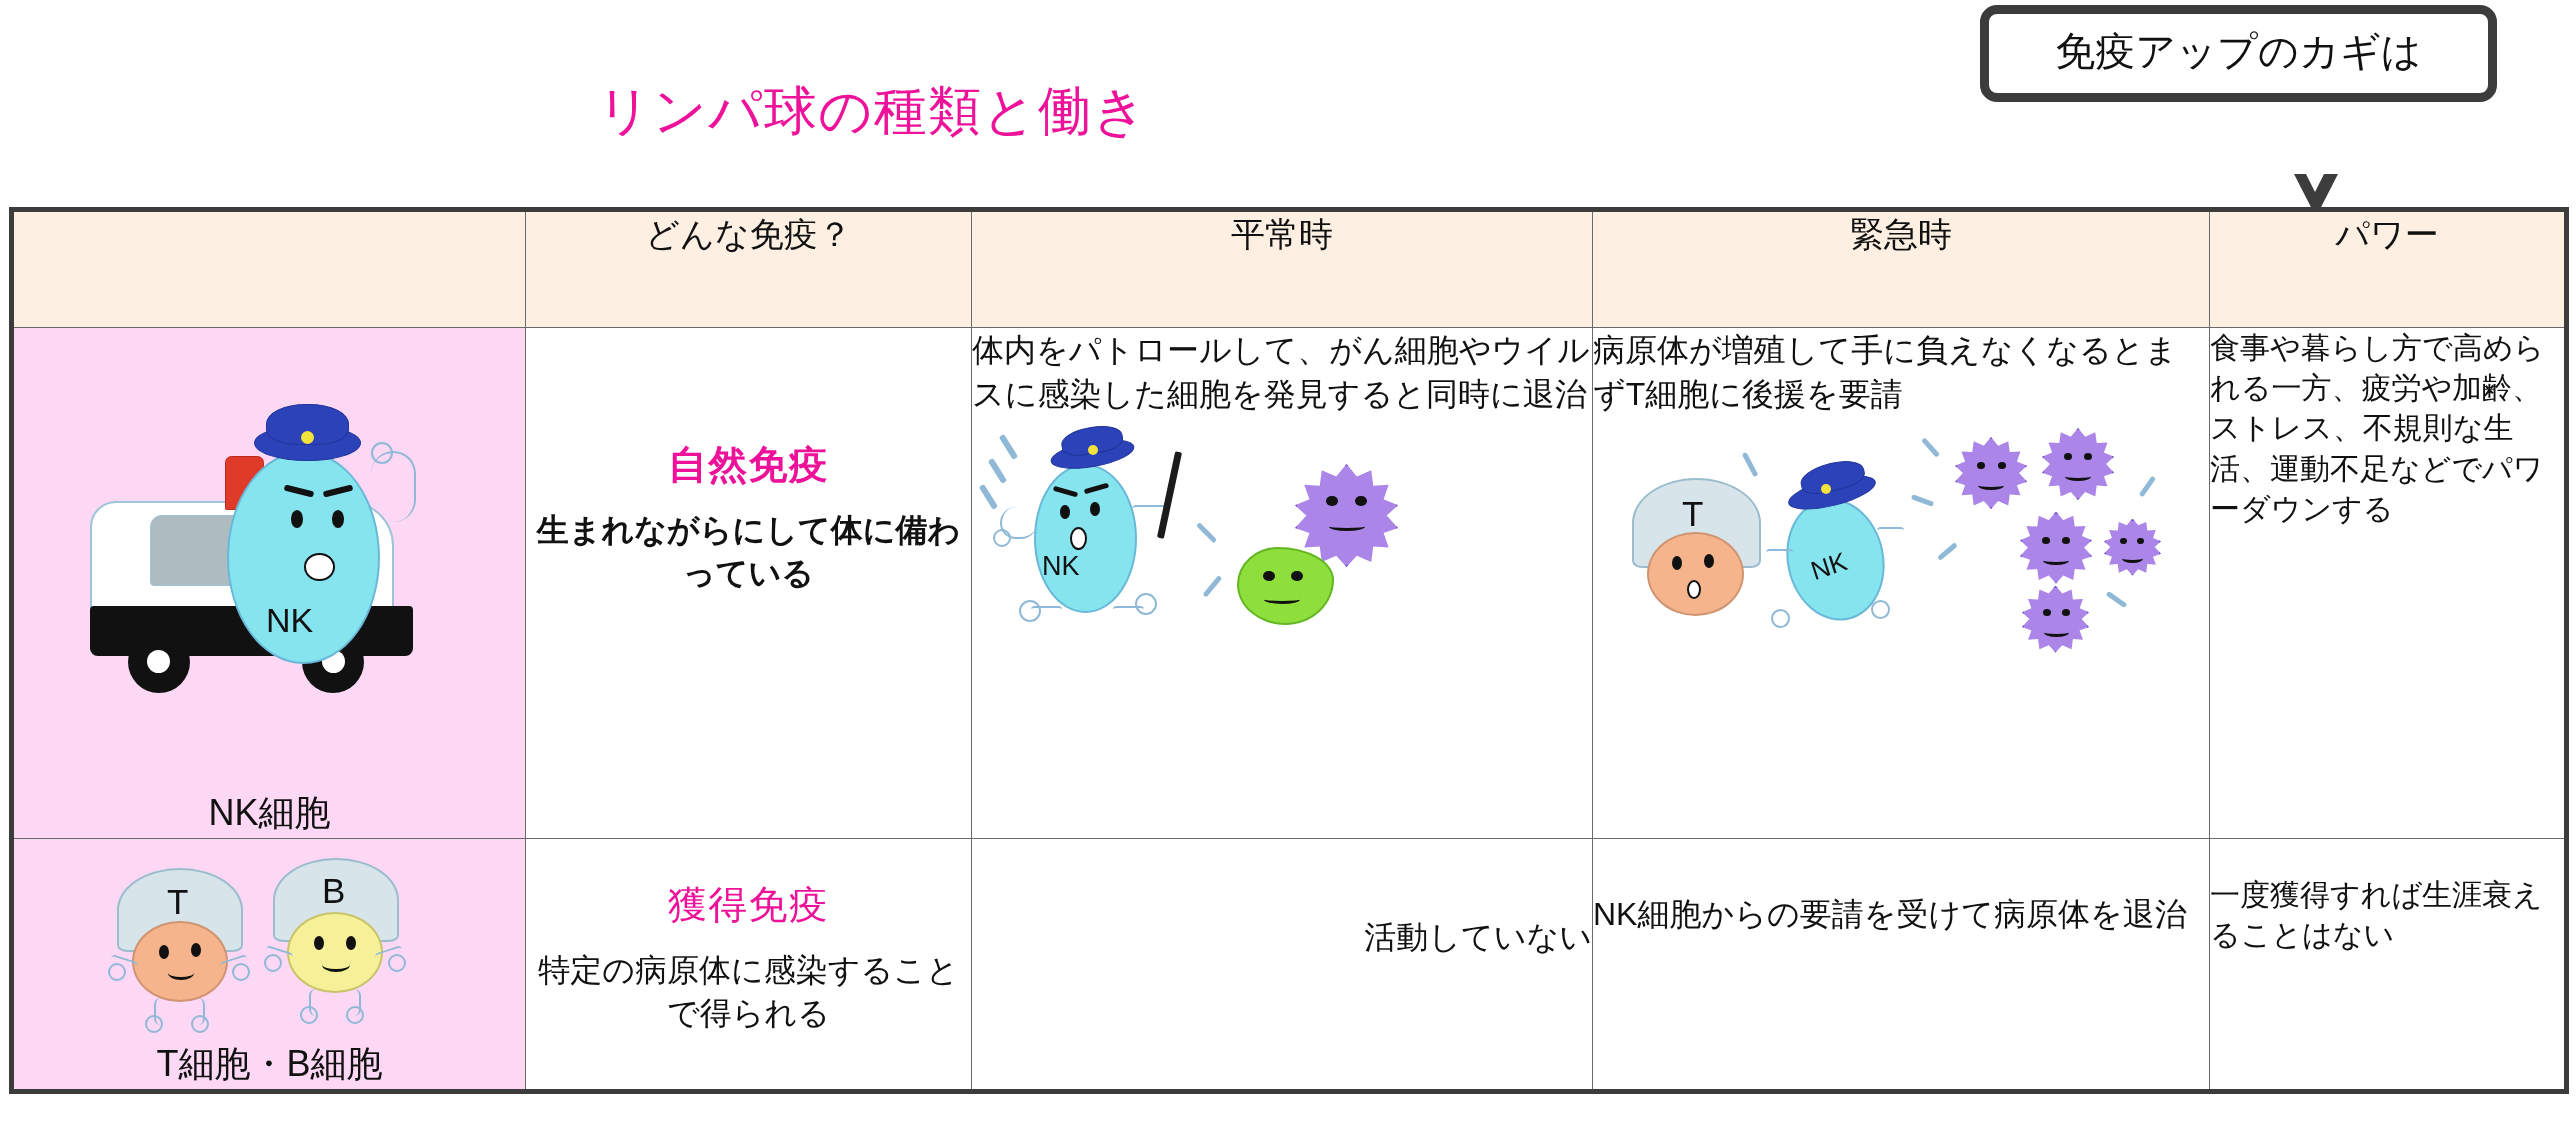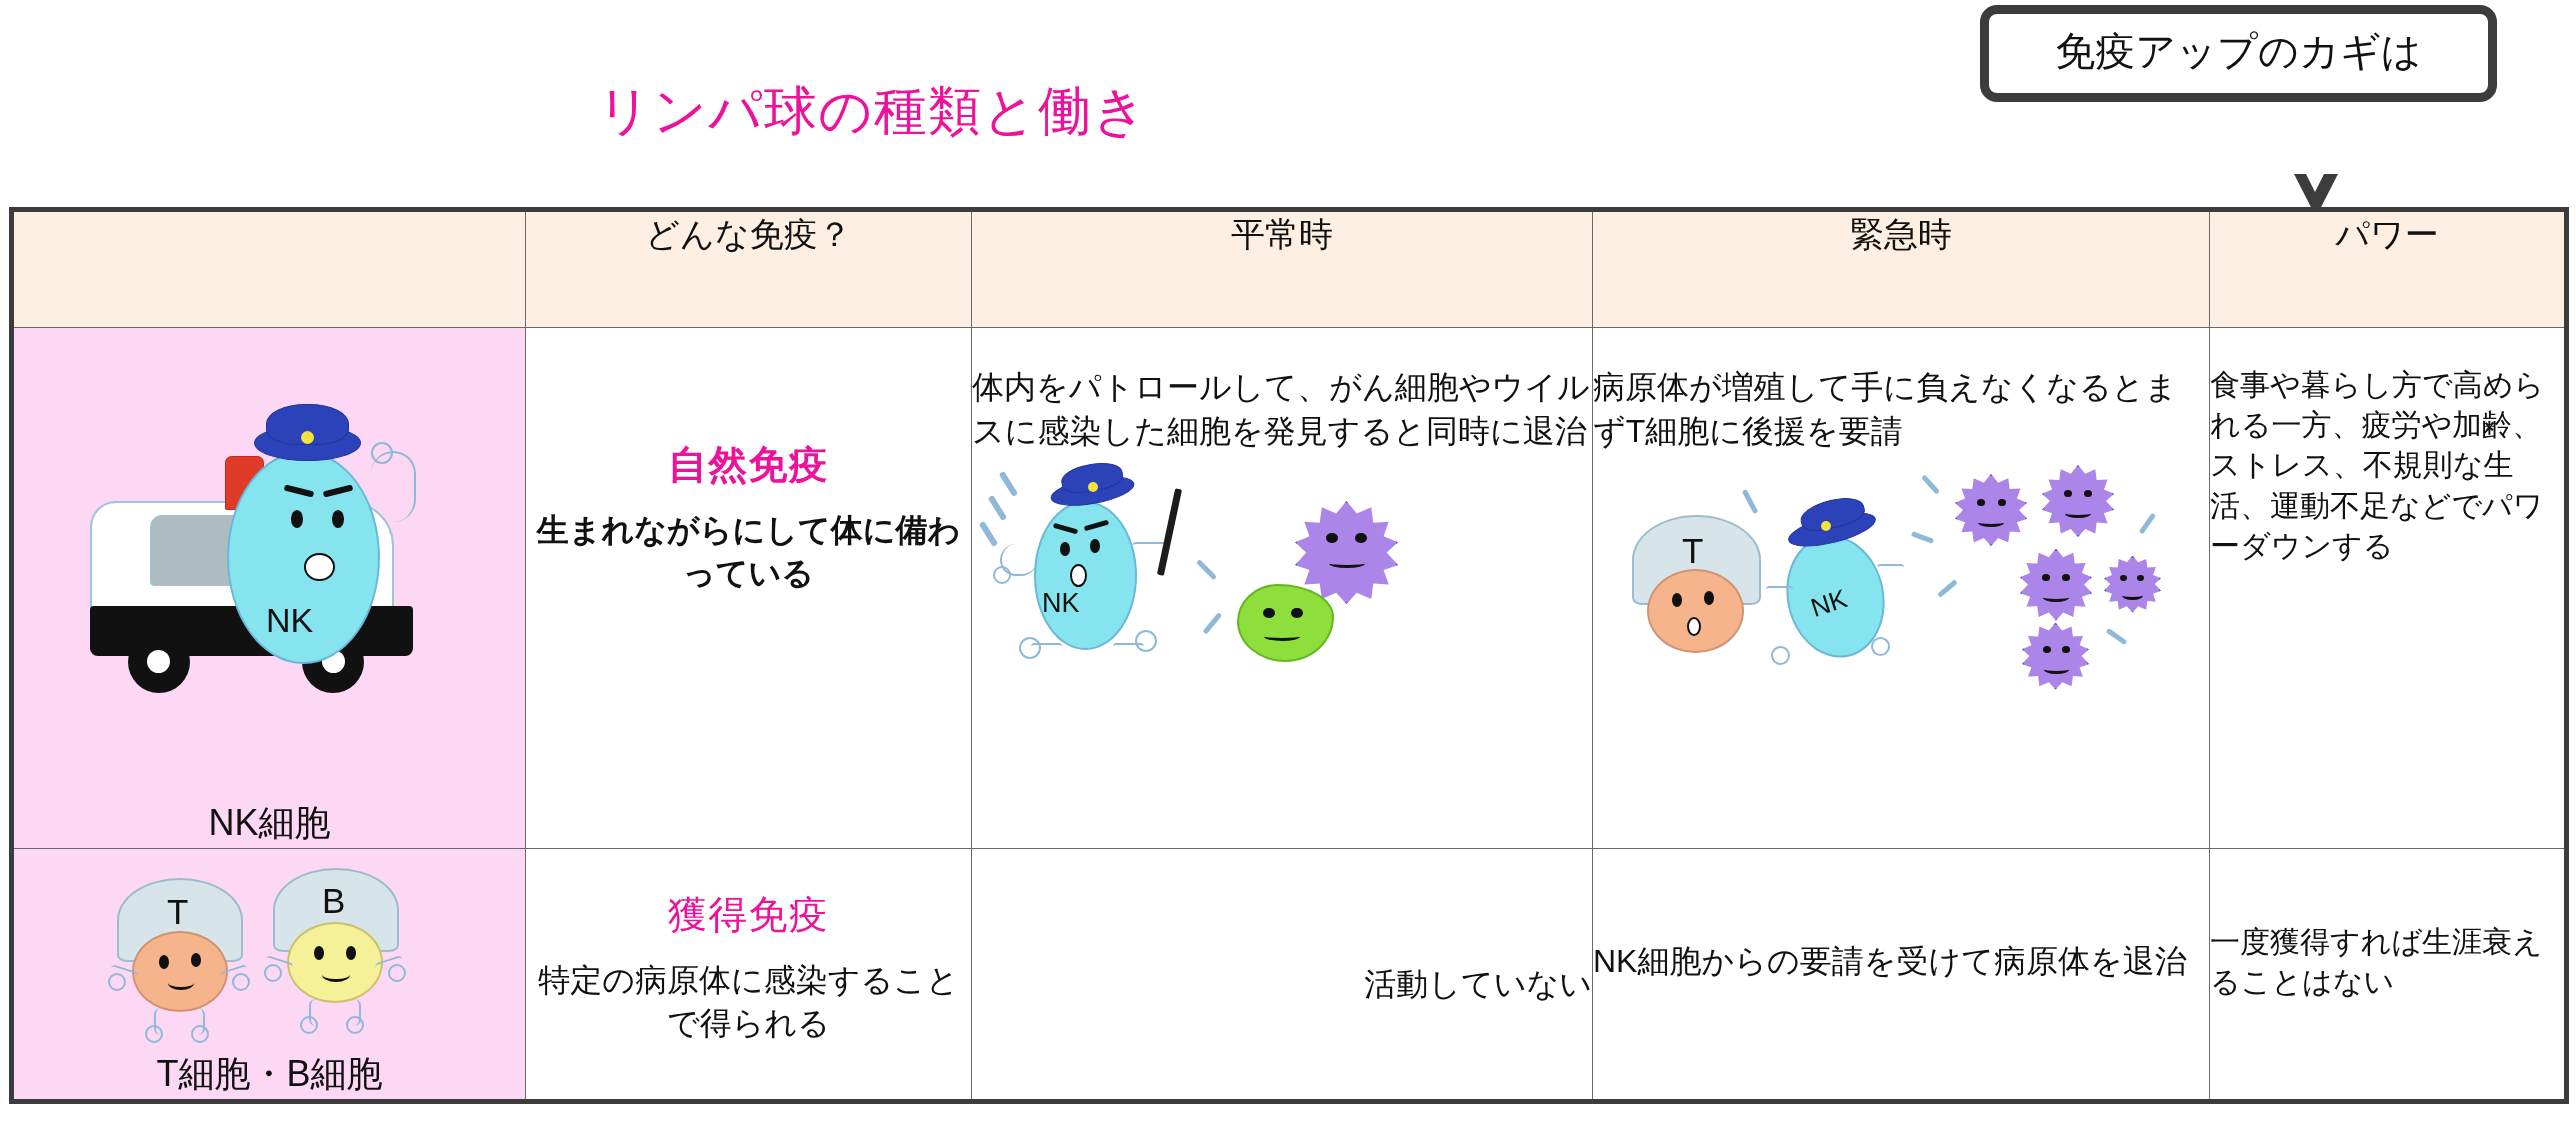--- a/index.html
+++ b/index.html
@@ -101,21 +101,20 @@
 
   .cell-pink { background: #fcd8f4; }
   .cell-white { background: #ffffff; }
 
   .cell-pad { padding: 17px 17px 13px 17px; }
 
   .txt {
     font-size: 32px;
     line-height: 1.38;
     color: #111111;
-    margin-top: 37px;
   }
   .txt-center { text-align: right; }
   .txt-small { font-size: 30px; line-height: 1.34; }
 
   .immunity-name {
     font-size: 39px;
     color: #ee1199;
     text-align: center;
     margin-bottom: 17px;
     letter-spacing: 1.3px;
@@ -124,21 +123,21 @@
     font-size: 32px;
     line-height: 1.34;
     color: #111111;
     text-align: center;
   }
 
   .cell-label {
     text-align: center;
     font-size: 36px;
     color: #111111;
-    margin-top: 19px;
+    margin-top: 9px;
   }
 
   
   .ill { position: relative; }
 
   
   .nk-body {
     position: absolute;
     background: #86e4ef;
     border: 2.6px solid #69b8d8;

